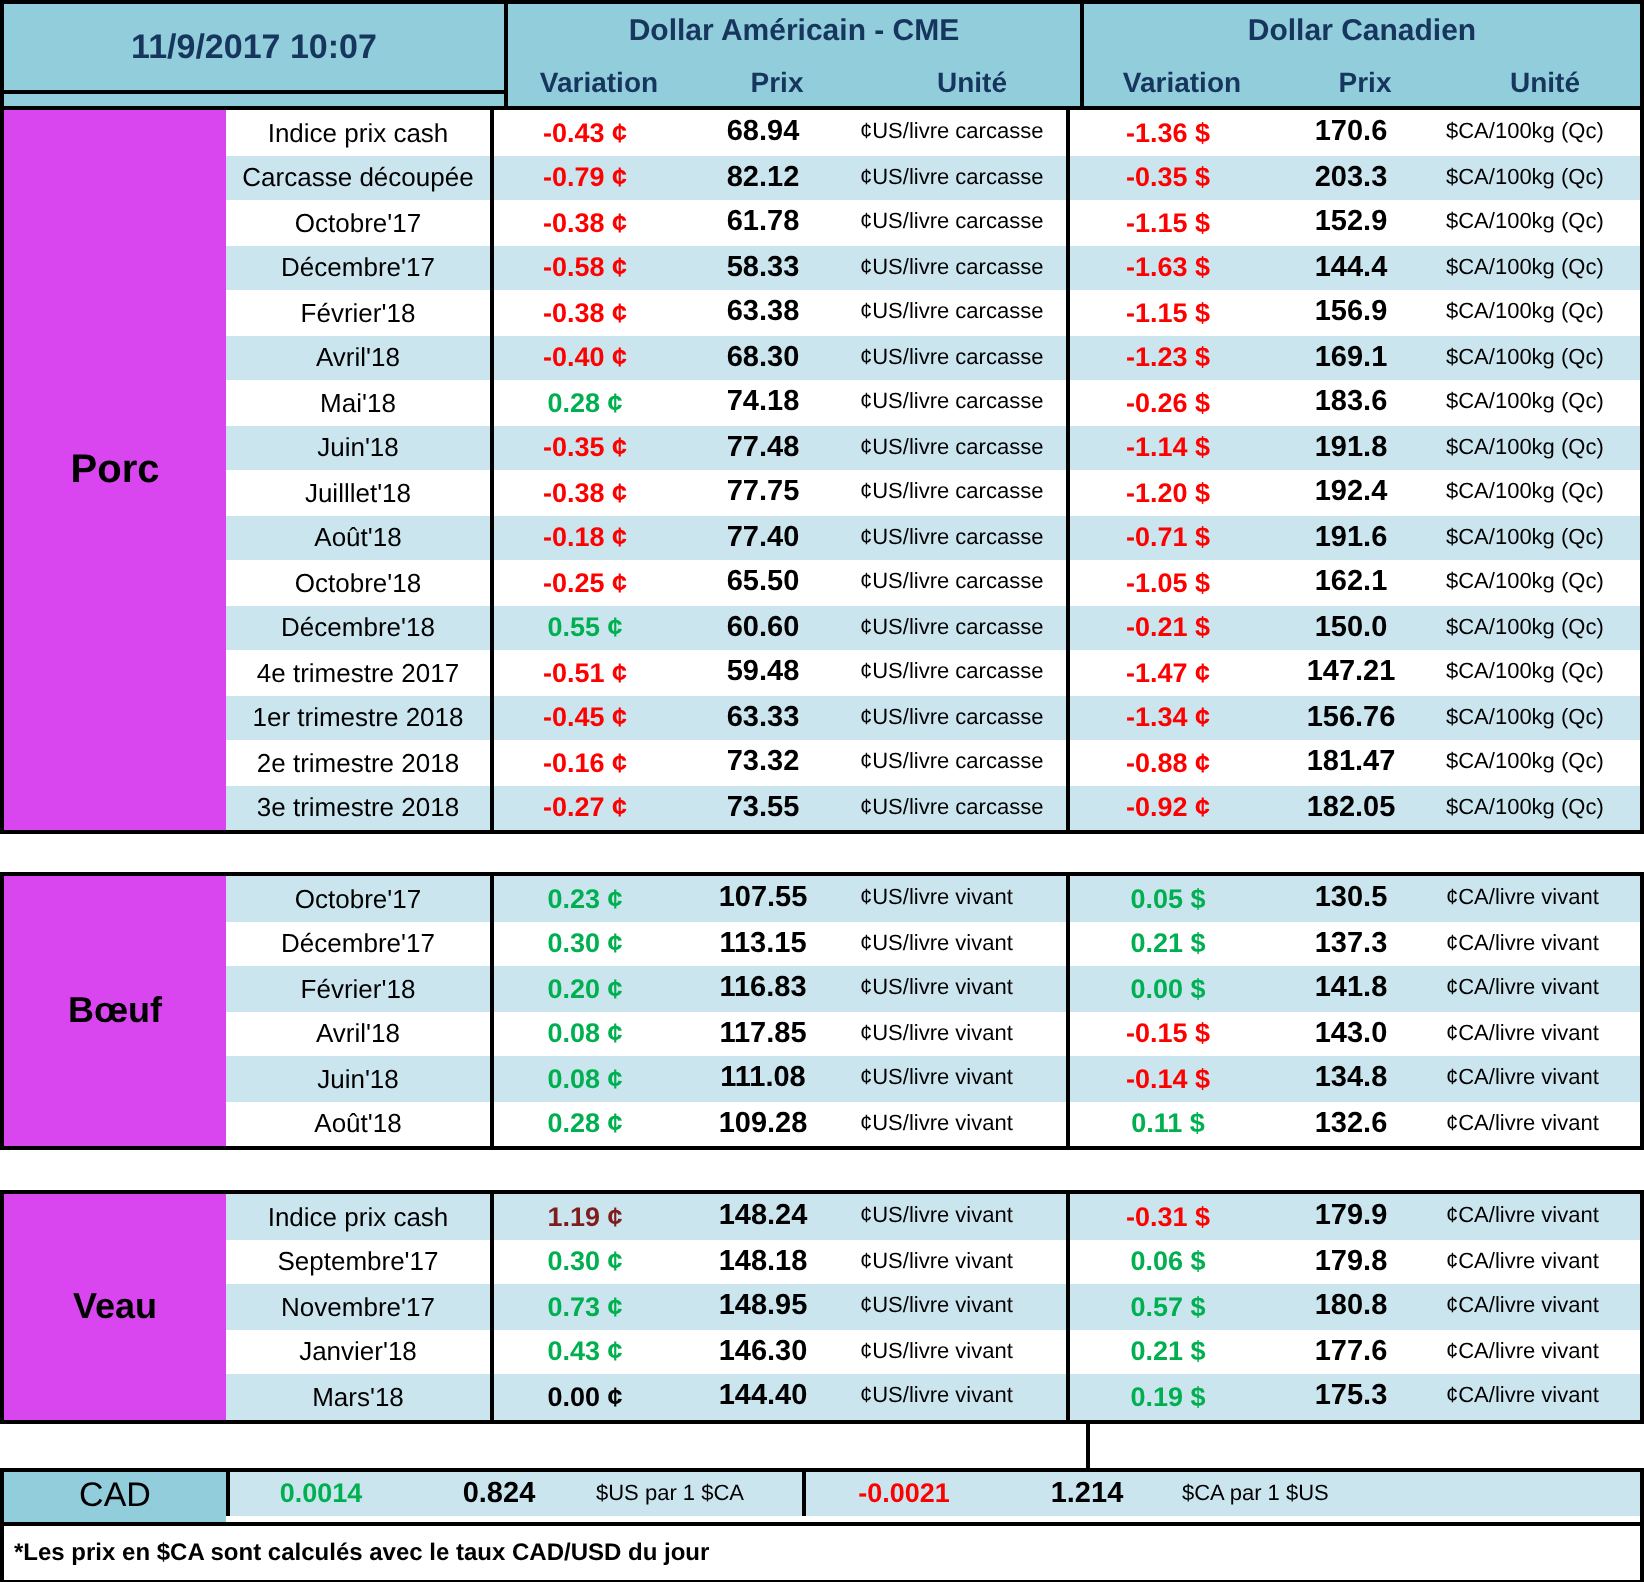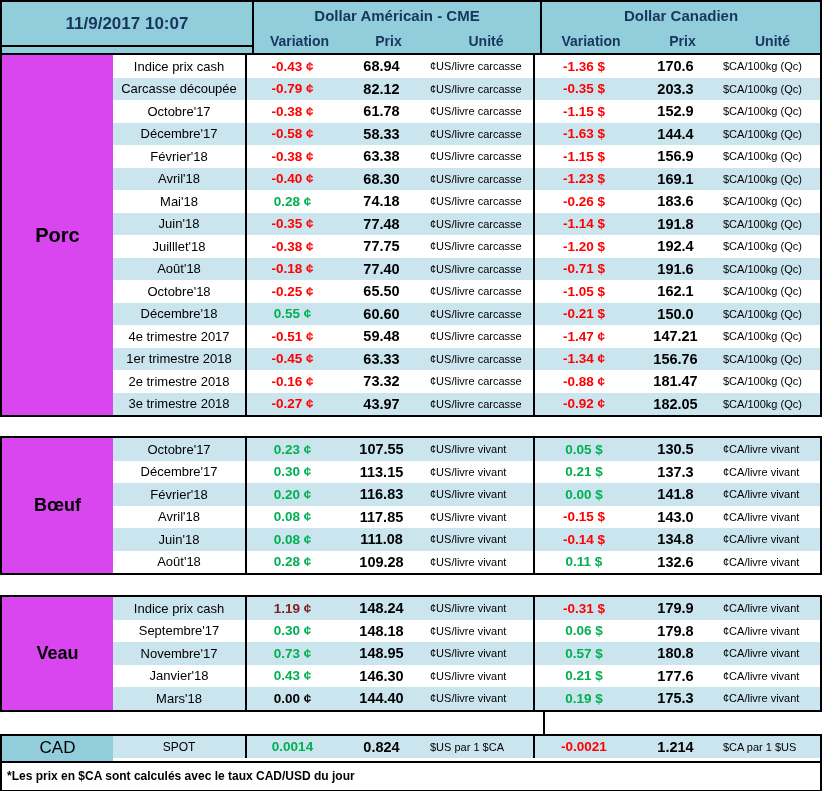--- a/index.html
+++ b/index.html
@@ -218,21 +218,21 @@
             <div class="cell c-usvar" style="color: rgb(255, 0, 0);">-0.16 ¢</div>
             <div class="cell c-usprix">73.32</div>
             <div class="cell c-usunit">¢US/livre carcasse</div>
             <div class="cell c-cavar" style="color: rgb(255, 0, 0);">-0.88 ¢</div>
             <div class="cell c-caprix">181.47</div>
             <div class="cell c-caunit">$CA/100kg (Qc)</div>
           </div>
           <div class="row stripe">
             <div class="cell c-item">3e trimestre 2018</div>
             <div class="cell c-usvar" style="color: rgb(255, 0, 0);">-0.27 ¢</div>
-            <div class="cell c-usprix">43.97</div>
+            <div class="cell c-usprix">73.55</div>
             <div class="cell c-usunit">¢US/livre carcasse</div>
             <div class="cell c-cavar" style="color: rgb(255, 0, 0);">-0.92 ¢</div>
             <div class="cell c-caprix">182.05</div>
             <div class="cell c-caunit">$CA/100kg (Qc)</div>
           </div>
         </div>
       </div>
       <div class="gap"></div>
       <div class="block section sec-boeuf">
         <div class="sec-label">Bœuf</div>
@@ -341,21 +341,20 @@
             <div class="cell c-cavar" style="color: rgb(0, 176, 80);">0.19 $</div>
             <div class="cell c-caprix">175.3</div>
             <div class="cell c-caunit">¢CA/livre vivant</div>
           </div>
         </div>
       </div>
       <div class="gap g3"></div>
       <div class="block cad-block">
         <div class="cad-label">CAD</div>
         <div class="row cad-rest">
-          <div class="cell c-item">SPOT</div>
           <div class="cell c-usvar" style="color: rgb(0, 176, 80);">0.0014</div>
           <div class="cell c-usprix">0.824</div>
           <div class="cell c-usunit">$US par 1 $CA</div>
           <div class="cell c-cavar" style="color: rgb(255, 0, 0);">-0.0021</div>
           <div class="cell c-caprix">1.214</div>
           <div class="cell c-caunit">$CA par 1 $US</div>
         </div>
       </div>
     </div>
 

